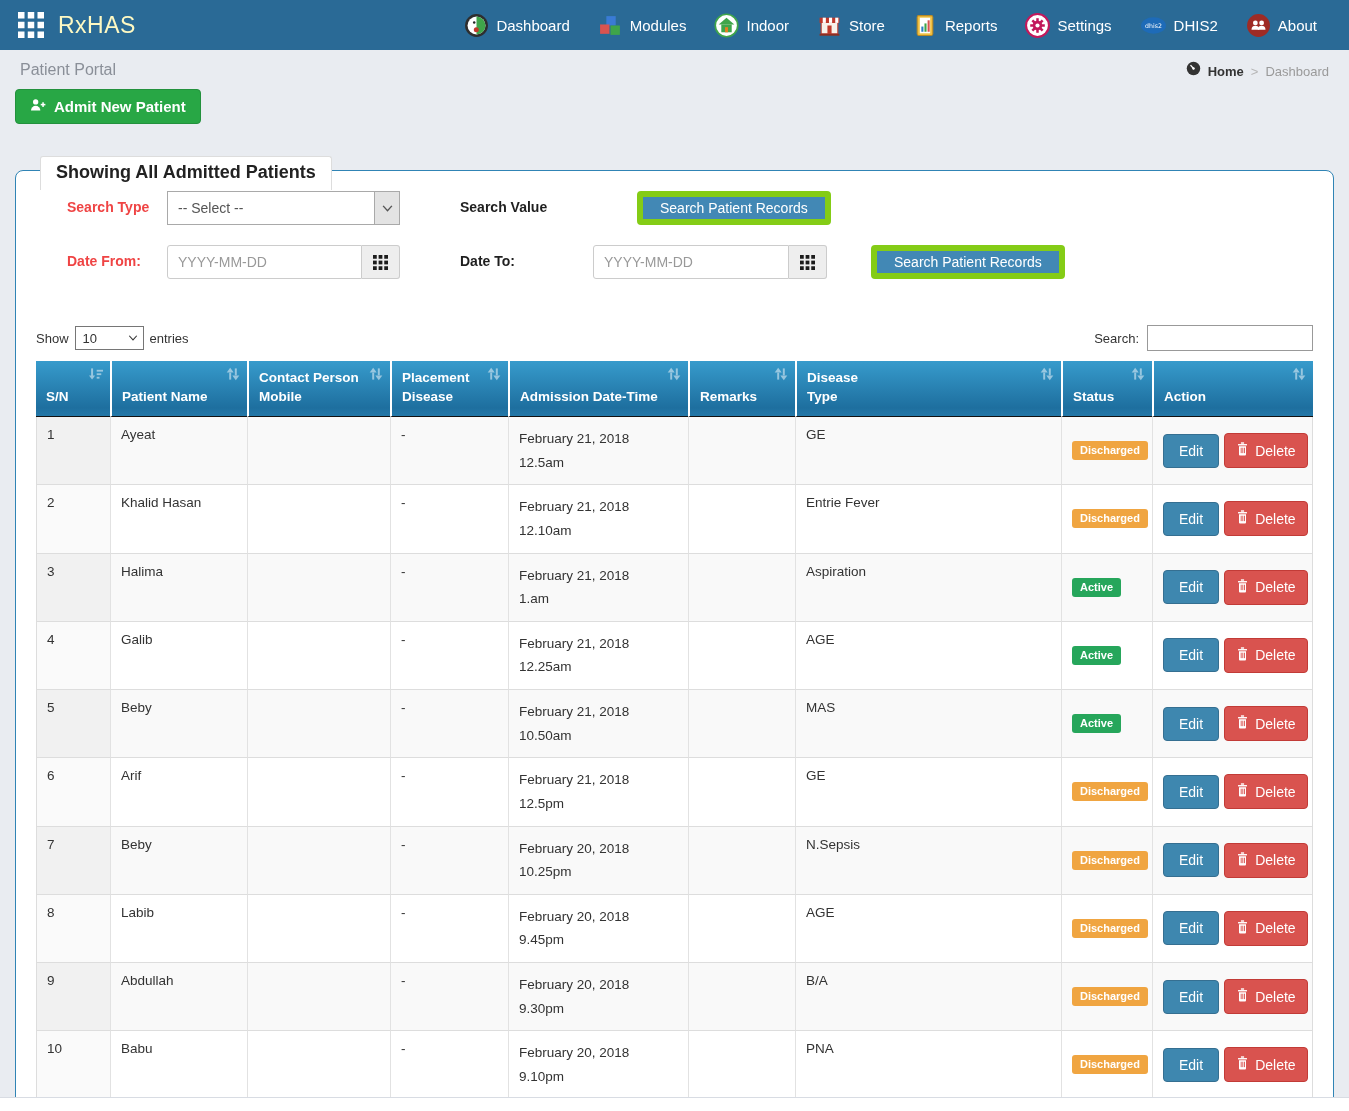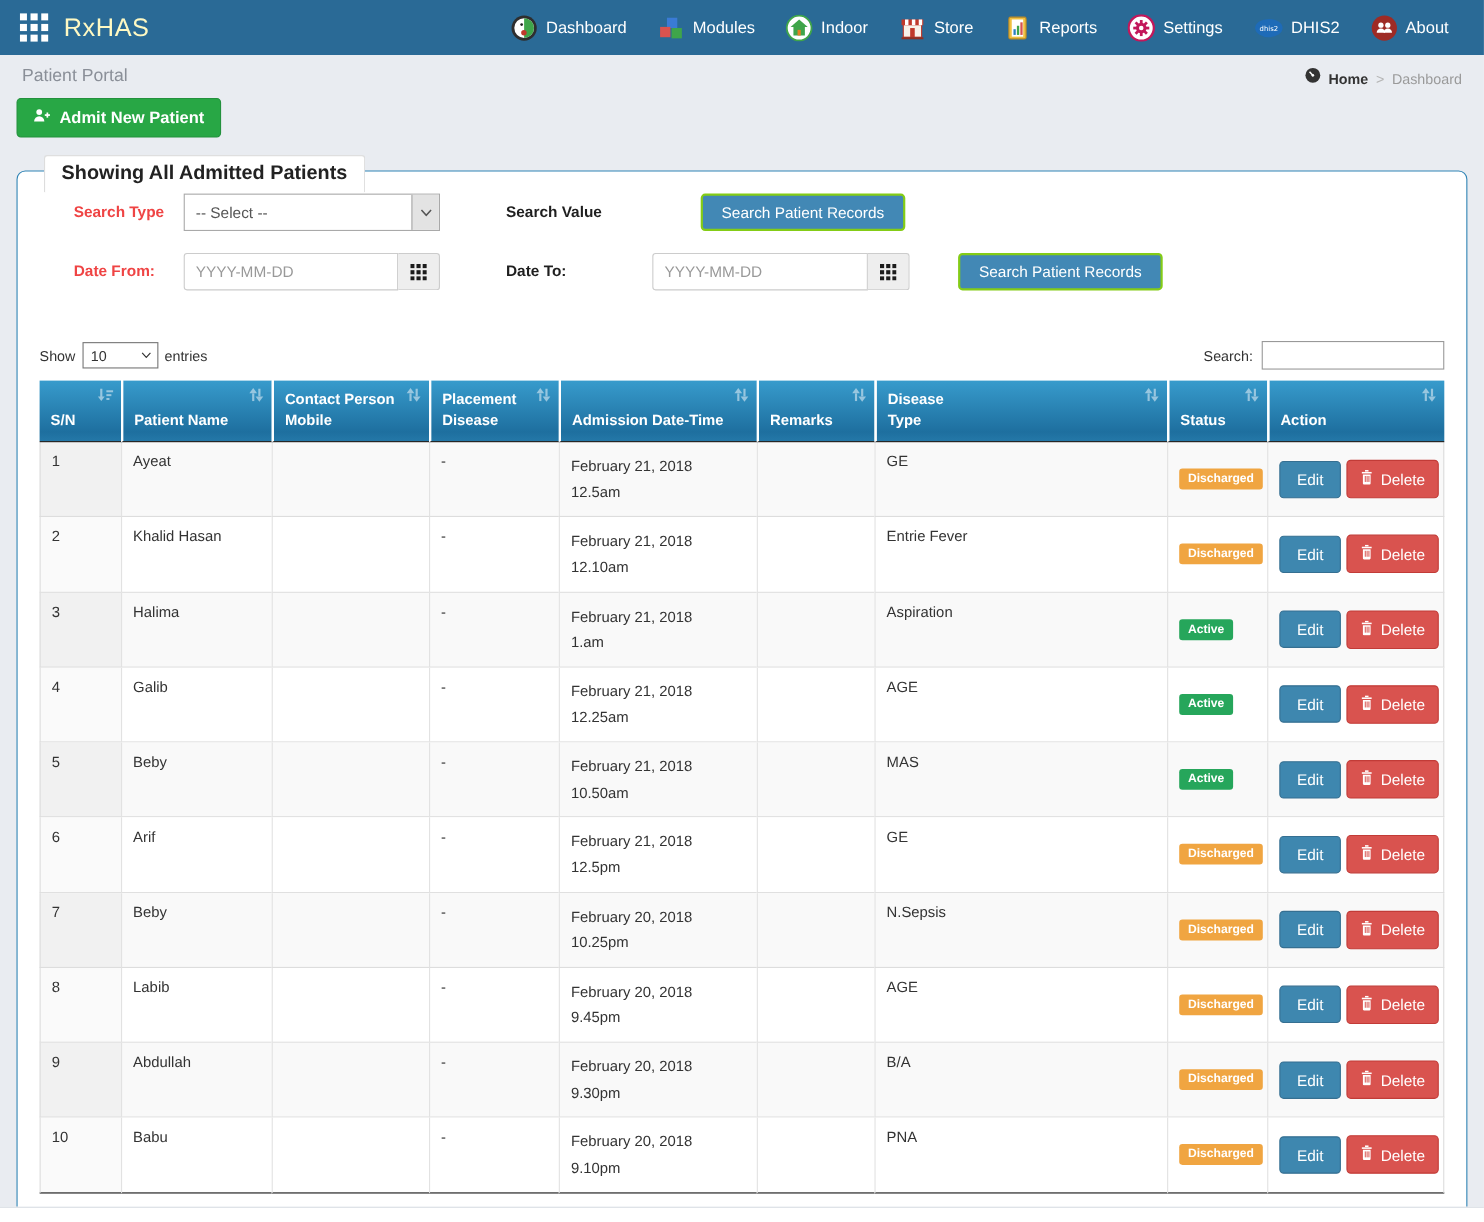--- a/index.html
+++ b/index.html
@@ -15,21 +15,21 @@
   .nav-item { display:flex; align-items:center; gap:7px; color:#fff; font-size:15px; padding:0 14px; height:50px; cursor:pointer; }
   .nav-ic svg, .brand-ic svg { display:block; }
   
   .crumb-row { display:flex; justify-content:space-between; align-items:center; padding:11px 20px 6px; }
   .page-title { color:#8a8f98; font-size:16px; }
   .crumbs { display:flex; align-items:flex-end; gap:7px; font-size:13px; }
   .crumbs .home { color:#333; font-weight:bold; }
   .crumbs .sep { color:#b5b5b5; }
   .crumbs .cur { color:#9a9a9a; }
   
-  .admit-btn { display:inline-flex; align-items:center; gap:8px; margin:4px 0 0 15px;
+  .admit-btn { display:inline-flex; align-items:center; gap:8px; margin:4px 0 16px 15px;
     background:var(--c-green,#28a745); color:#fff; border:1px solid #23913d; border-radius:4px;
     padding:8px 14px; font-size:15px; font-weight:bold; cursor:pointer; font-family:inherit; }
   
   .panel { position:relative; margin:30px 15px 0; background:#fff;
     border:1px solid var(--c-border,#3084b5); border-radius:8px; }
   .legend { position:absolute; top:-15px; left:24px; background:#fff; border:1px solid #ddd; border-bottom:none;
     border-radius:3px 3px 0 0; padding:5px 15px 7px; font-size:18px; font-weight:bold; color:#222; }
   .panel-body { padding:20px 20px 24px; }
   
   .form-row { display:flex; align-items:flex-start; margin-bottom:20px; }
@@ -37,21 +37,21 @@
   .fake-select { width:233px; height:34px; border:1px solid #a9a9a9; background:#fff; display:flex;
     align-items:center; justify-content:space-between; font-size:14px; color:#555; cursor:pointer; }
   .fake-select .sel-txt { padding-left:10px; }
   .arrow-box { width:25px; height:32px; background:#e3e3e3; border-left:1px solid #a9a9a9;
     display:flex; align-items:center; justify-content:center; }
   .gap1 { width:60px; } .gap2 { width:44px; }
   .flbl2 { width:133px; padding:8px 0 0 0; font-size:14px; font-weight:bold; color:#1f1f1f; }
   .txt-input { width:234px; height:34px; border:1px solid #bbb; border-radius:2px; padding:0 10px;
     font-size:14px; color:#333; font-family:inherit; }
   .txt-input::placeholder { color:#999; }
-  .blue-btn { height:34px; background:var(--c-btn,#4288b5); color:#fff; border:2px solid #84cc16;
+  .blue-btn { height:34px; background:var(--c-btn,#4288b5); color:#fff; border:6px solid #84cc16;
     border-radius:4px; padding:0 17px; font-size:14px; cursor:pointer; font-family:inherit; }
   .input-group { display:flex;align-items:center; }
   .date-input { width:195px; height:34px; border:1px solid #ccc; border-radius:3px 0 0 3px; padding:0 10px;
     font-size:14px; font-family:inherit; }
   .date-input::placeholder { color:#999; }
   .ig-addon { width:38px; height:34px; background:#eee; border:1px solid #ccc; border-left:none;
     border-radius:0 3px 3px 0; display:flex; align-items:center; justify-content:center; cursor:pointer; }
   
   .controls-row { display:flex; justify-content:space-between; align-items:center; margin:46px 0 10px; font-size:13px; color:#333; }
   .show-wrap { display:flex; align-items:center; gap:6px; }

